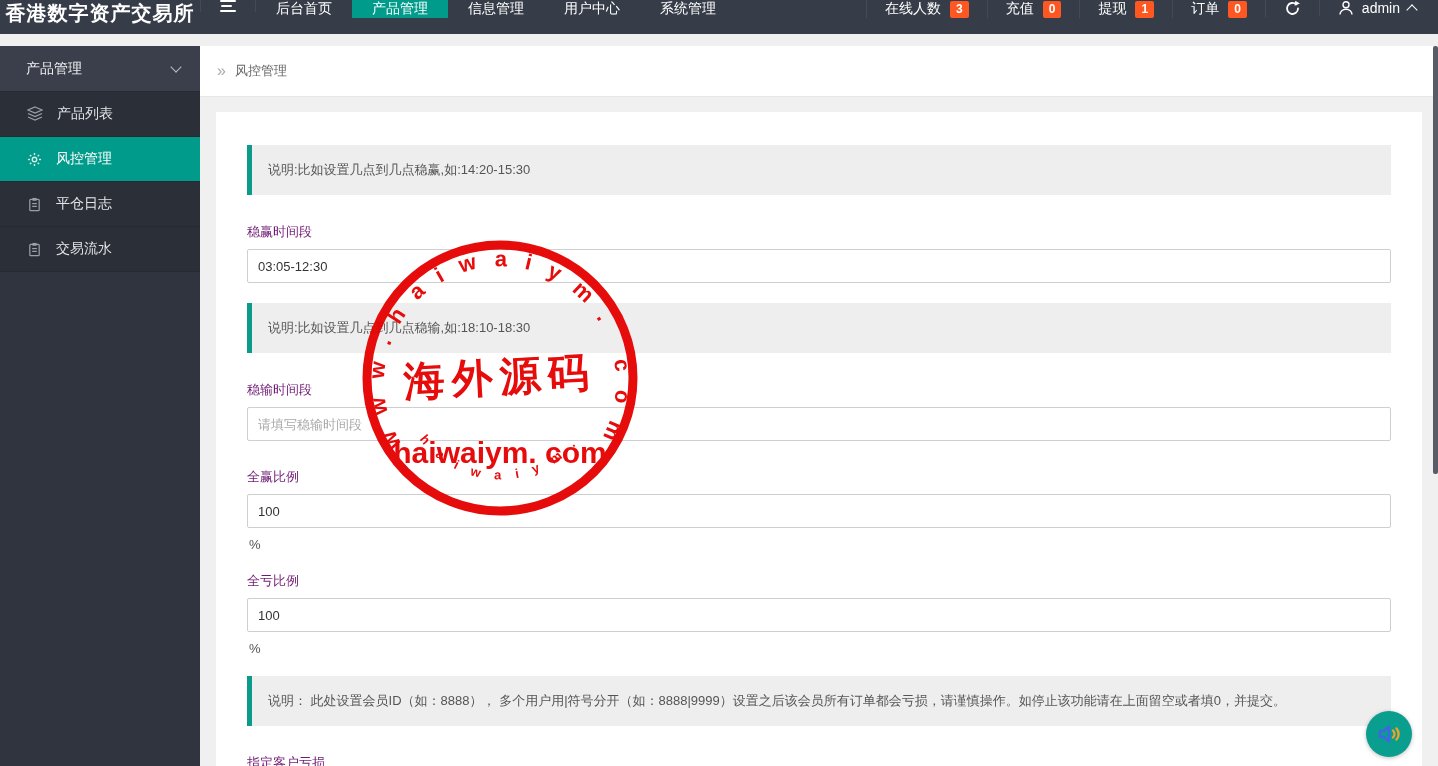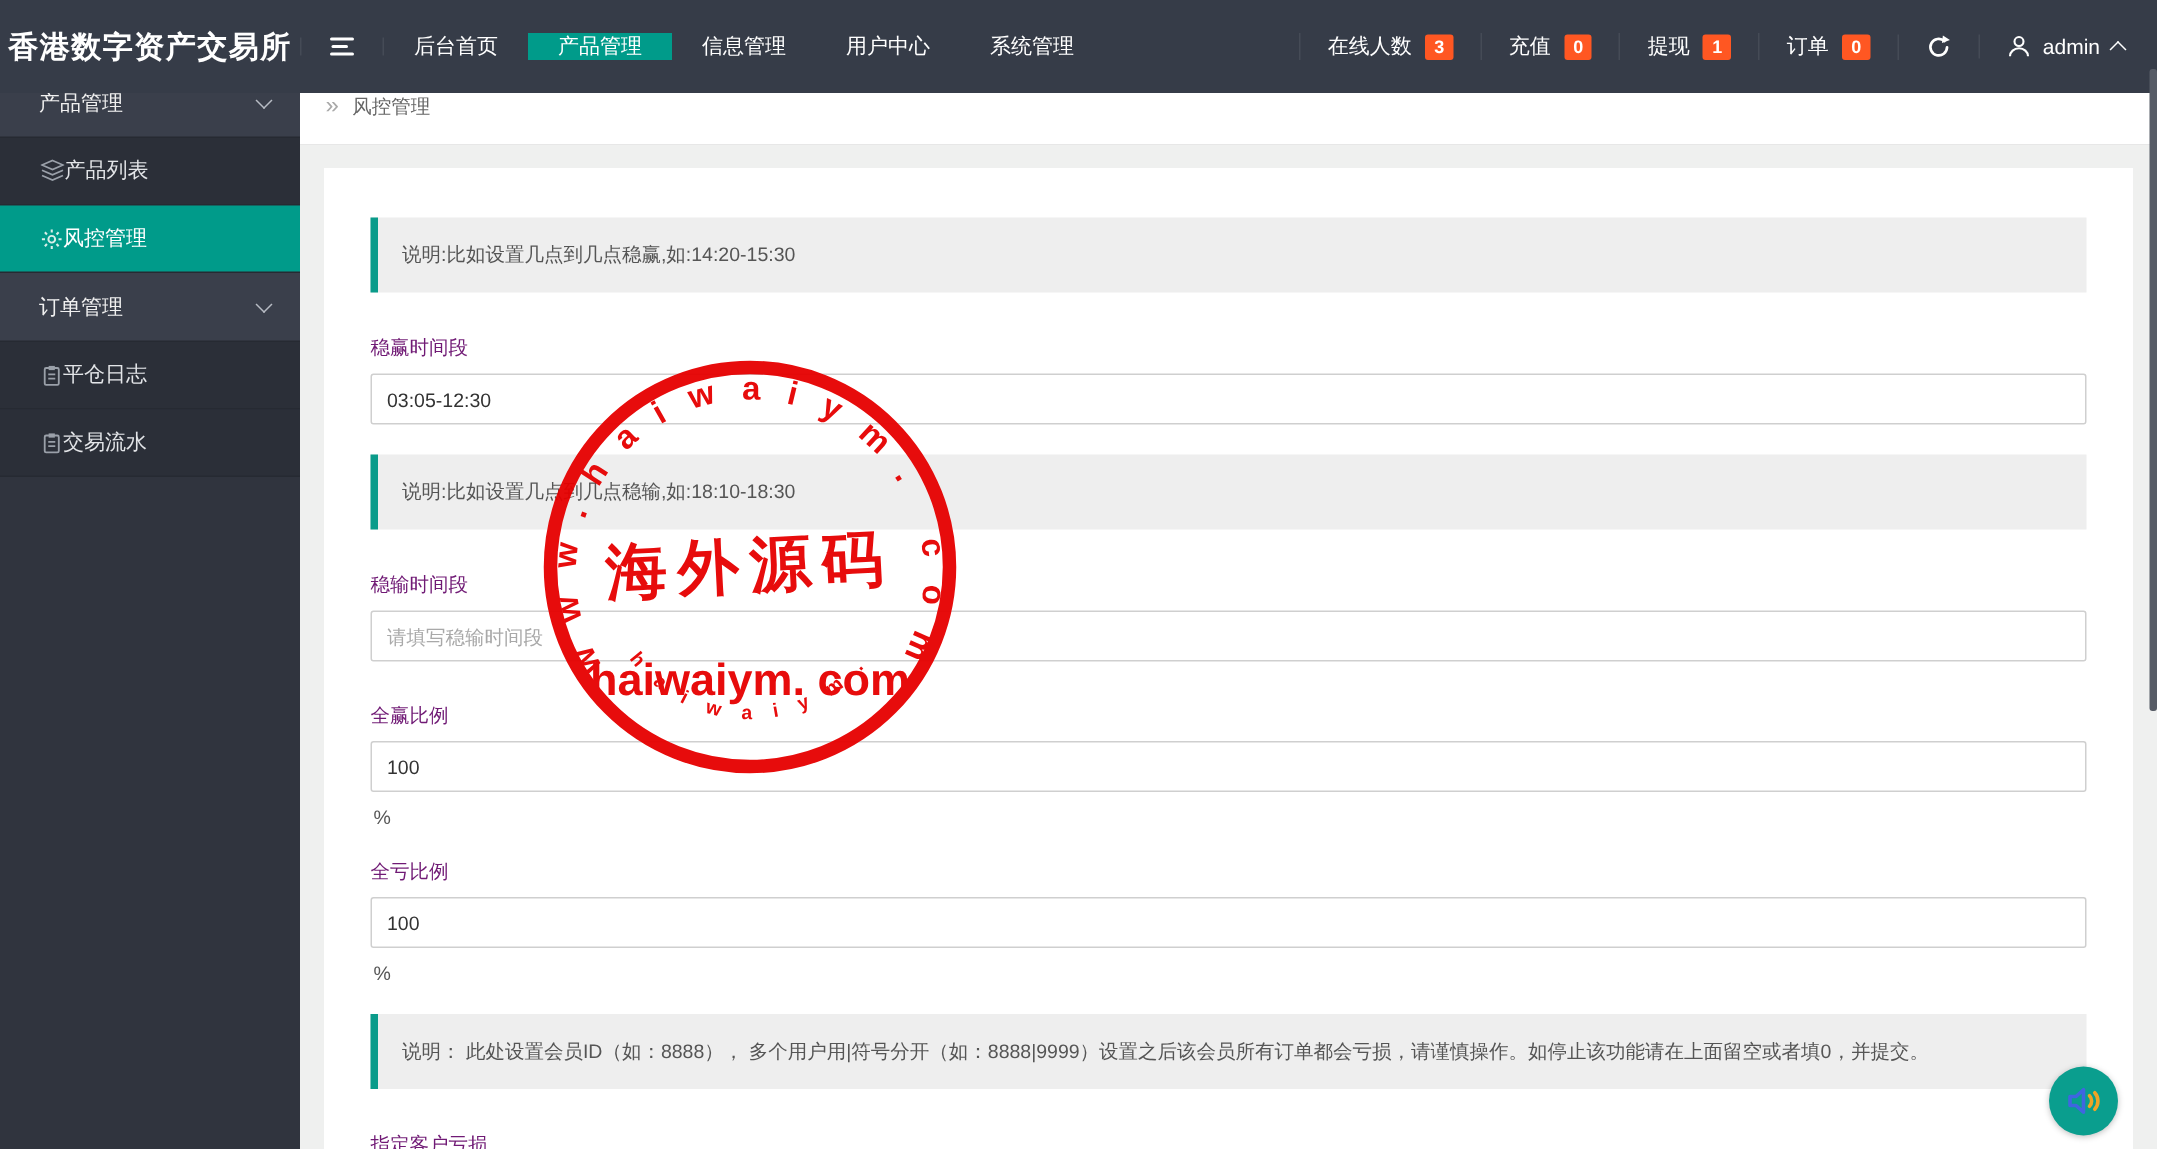--- a/index.html
+++ b/index.html
@@ -2,22 +2,22 @@
 <html><head>
 <meta charset="utf-8">
 <style>
   * { margin:0; padding:0; box-sizing:border-box; }
   html,body { width:1438px; height:766px; overflow:hidden; }
   body {
     font-family:"Liberation Sans","DejaVu Sans",sans-serif;
     background:#eff0ef; position:relative; color:#333;
   }
   
-  .header { position:absolute; top:0; left:0; right:0; height:62px;
-    background:#363c48; display:flex; align-items:center; color:#fff; z-index:20; }
+  .header { position:absolute; top:0; left:0; right:0; height:34px;
+    background:#363c48; display:flex; align-items:flex-start; color:#fff; z-index:20; }
   .logo { width:200px; display:flex; align-items:center; justify-content:center;
     font-size:20px; font-weight:bold; letter-spacing:1px; white-space:nowrap; }
   .hamburger { width:56px; display:flex; flex-direction:column; align-items:center;
     justify-content:center; gap:3px; cursor:pointer;
     border-left:1px solid rgba(255,255,255,.08); border-right:1px solid rgba(255,255,255,.08); }
   .hamburger span { height:2px; background:#fff; border-radius:1px; }
   .hamburger .b1 { width:16px; } .hamburger .b2 { width:11px; align-self:flex-start; margin-left:20px; } .hamburger .b3 { width:16px; }
   .nav-tab { padding:0 20px; display:flex; align-items:center; font-size:14px; cursor:pointer; white-space:nowrap; }
   .nav-tab.active { background:#009b8a; }
   .h-spacer { flex:1; }
@@ -32,21 +32,21 @@
   .caret-up { width:8px; height:8px; border-left:1.5px solid #fff; border-top:1.5px solid #fff;
     transform:rotate(45deg); margin-top:4px; }
   
   .sidebar { position:absolute; top:46px; left:0; bottom:0; width:200px; background:#30343e; z-index:15; }
   .menu-group { height:46px; background:#3a3f4b; color:#f0f0f0; display:flex; align-items:center;
     justify-content:space-between; padding:0 20px 0 26px; font-size:14px; cursor:pointer;
     border-bottom:1px solid #262a32; }
   .chev-down { width:8px; height:8px; border-right:1.5px solid #b7bcc4; border-bottom:1.5px solid #b7bcc4;
     transform:rotate(45deg); margin-top:-4px; }
   .menu-item { height:45px; background:#2b2f38; color:#e3e5e8; display:flex; align-items:center;
-    gap:0; padding-left:27px; font-size:14px; cursor:pointer; border-bottom:1px solid #262a32; }
+    gap:14px; padding-left:27px; font-size:14px; cursor:pointer; border-bottom:1px solid #262a32; }
   .menu-item .mi { color:#9aa0a9; display:flex; align-items:center; }
   .menu-item.active { background:#009b8a; color:#fff; }
   .menu-item.active .mi { color:#d8efe9; }
   
   .main { position:absolute; left:200px; top:46px; right:0; bottom:0; background:#eff0ef; }
   .breadcrumb-bar { height:51px; background:#fff; display:flex; align-items:center;
     padding-left:17px; gap:9px; font-size:13px; color:#666; border-bottom:1px solid #e7e7e7; }
   .bc-icon { color:#a9a9a9; font-size:16px; line-height:1; }
   .content { position:absolute; top:51px; left:0; right:0; bottom:0; padding:15px 16px; overflow:hidden; }
   .card { background:#fff; min-height:980px; padding:33px 31px 40px 31px; }
@@ -144,24 +144,20 @@
             <line x1="12.8" y1="8" x2="15" y2="8"></line>
           <line x1="3.1" y1="3.1" x2="4.6" y2="4.6"></line>
             <line x1="11.4" y1="11.4" x2="12.9" y2="12.9"></line>
           <line x1="3.1" y1="12.9" x2="4.6" y2="11.4"></line>
             <line x1="11.4" y1="4.6" x2="12.9" y2="3.1"></line>
         </g>
       </svg>
     </span>
     <span>风控管理</span>
   </div>
-  <div class="menu-group">
-    <span>订单管理</span>
-    <span class="chev-down"></span>
-  </div>
   <div class="menu-item">
     <span class="mi">
       <svg width="15" height="15" viewBox="0 0 16 16" stroke="currentColor" fill="none" stroke-width="1.3">
         <rect x="3" y="2.5" width="10" height="12" rx="1"></rect>
         <rect x="5.8" y="1" width="4.4" height="3" fill="currentColor" stroke="none"></rect>
         <line x1="5.5" y1="7" x2="10.5" y2="7"></line>
           <line x1="5.5" y1="10" x2="10.5" y2="10"></line>
       </svg>
     </span>
     <span>平仓日志</span>

